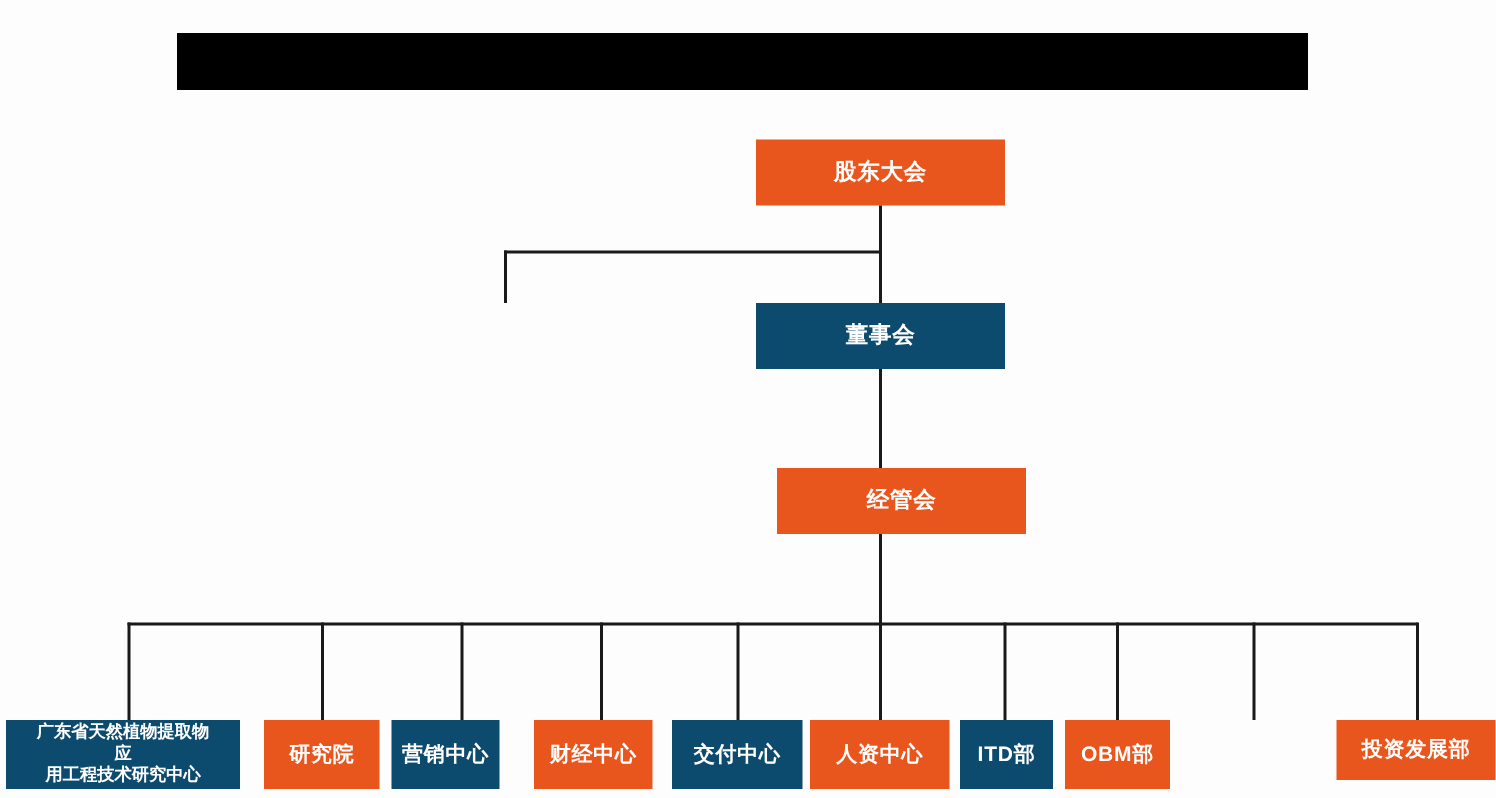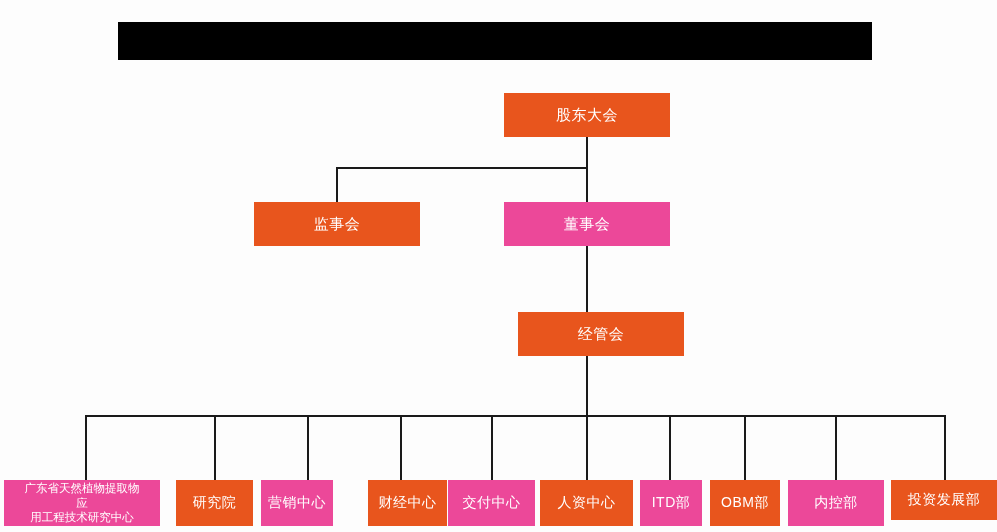--- a/index.html
+++ b/index.html
@@ -32,28 +32,28 @@
 
   
   .node {
     position: absolute;
     box-sizing: border-box;
     display: flex;
     align-items: center;
     justify-content: center;
     text-align: center;
     color: #ffffff;
-    font-weight: normal;
+    font-weight: bold;
     line-height: 1.28;
     letter-spacing: 0.5px;
     white-space: pre-line;
     user-select: none;
   }
   .node.dark  { background: #e8551d; }
-  .node.light { background: #ec4899; }
+  .node.light { background: #0c4a6e; }
 
   .node.lvl1 { font-size: 15px; }
   .node.lvl2 { font-size: 15px; }
   .node.lvl3 { font-size: 15px; margin-left: 14px; }
   .node.leaf { font-size: 14px; }
   .node.leaf.small-text { font-size: 11.5px; letter-spacing: 0px; padding: 0 20px; }
 
   
   .line {
     position: absolute;
@@ -69,21 +69,20 @@
 
   <div class="title-bar"></div>
 
   <div class="node dark lvl1" style="left:504px; top:93px; width:166px; height:44px;">股东大会</div>
 
   <div class="line v" style="left:586px; top:137px; height:31px;"></div>
   <div class="line h" style="left:336px; top:167px; width:252px;"></div>
   <div class="line v" style="left:336px; top:167px; height:35px;"></div>
   <div class="line v" style="left:586px; top:167px; height:35px;"></div>
 
-  <div class="node dark lvl2" style="left:254px; top:202px; width:166px; height:44px;">监事会</div>
 
   <div class="node light lvl2" style="left:504px; top:202px; width:166px; height:44px;">董事会</div>
 
   <div class="line v" style="left:586px; top:246px; height:66px;"></div>
 
   <div class="node dark lvl3" style="left:504px; top:312px; width:166px; height:44px;">经管会</div>
 
   <div class="line v" style="left:586px; top:356px; height:60px;"></div>
   <div class="line h" style="left:85px; top:415px; width:860px;"></div>
 
@@ -98,27 +97,26 @@
   <div class="line v" style="left:835px; top:415px; height:65px;"></div>
   <div class="line v" style="left:944px; top:415px; height:65px;"></div>
 
   <div class="node light leaf small-text" style="left:4px; top:480px; width:156px; height:46px;">广东省天然植物提取物应
 用工程技术研究中心</div>
 
   <div class="node dark leaf" style="left:176px; top:480px; width:77px; height:46px;">研究院</div>
 
   <div class="node light leaf" style="left:261px; top:480px; width:72px; height:46px;">营销中心</div>
 
-  <div class="node dark leaf" style="left:368px; top:480px; width:79px; height:46px;">财经中心</div>
+  <div class="node dark leaf" style="left:356px; top:480px; width:79px; height:46px;">财经中心</div>
 
   <div class="node light leaf" style="left:448px; top:480px; width:87px; height:46px;">交付中心</div>
 
   <div class="node dark leaf" style="left:540px; top:480px; width:93px; height:46px;">人资中心</div>
 
   <div class="node light leaf" style="left:640px; top:480px; width:62px; height:46px;">ITD部</div>
 
   <div class="node dark leaf" style="left:710px; top:480px; width:70px; height:46px;">OBM部</div>
 
-  <div class="node light leaf" style="left:788px; top:480px; width:96px; height:46px;">内控部</div>
 
   <div class="node dark leaf" style="left:891px; top:480px; width:106px; height:40px;">投资发展部</div>
 
 </div>
 
 </body></html>

